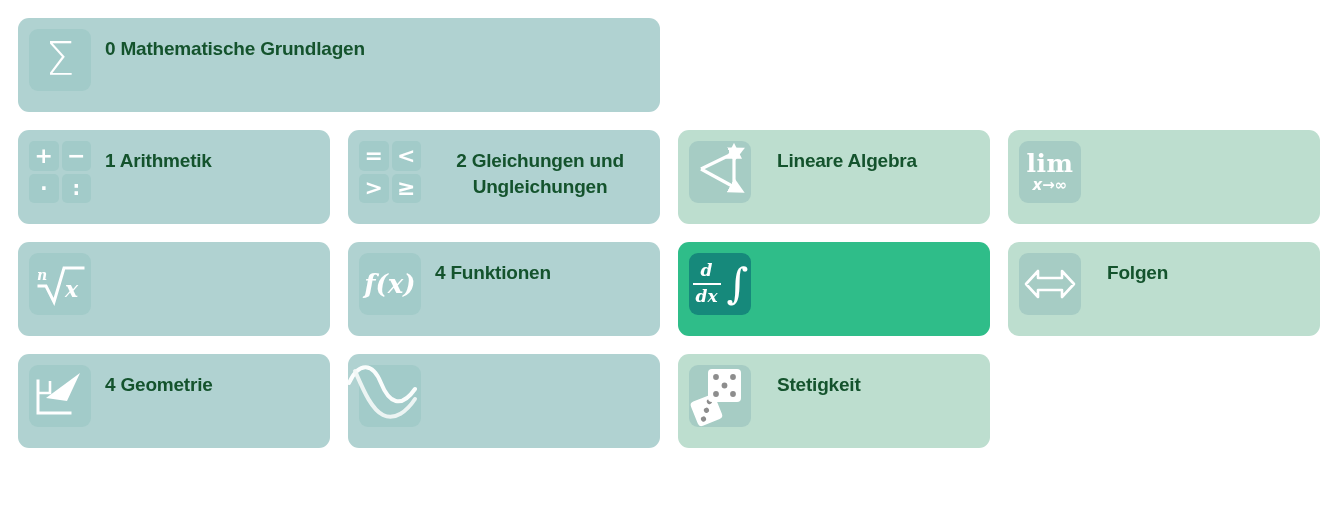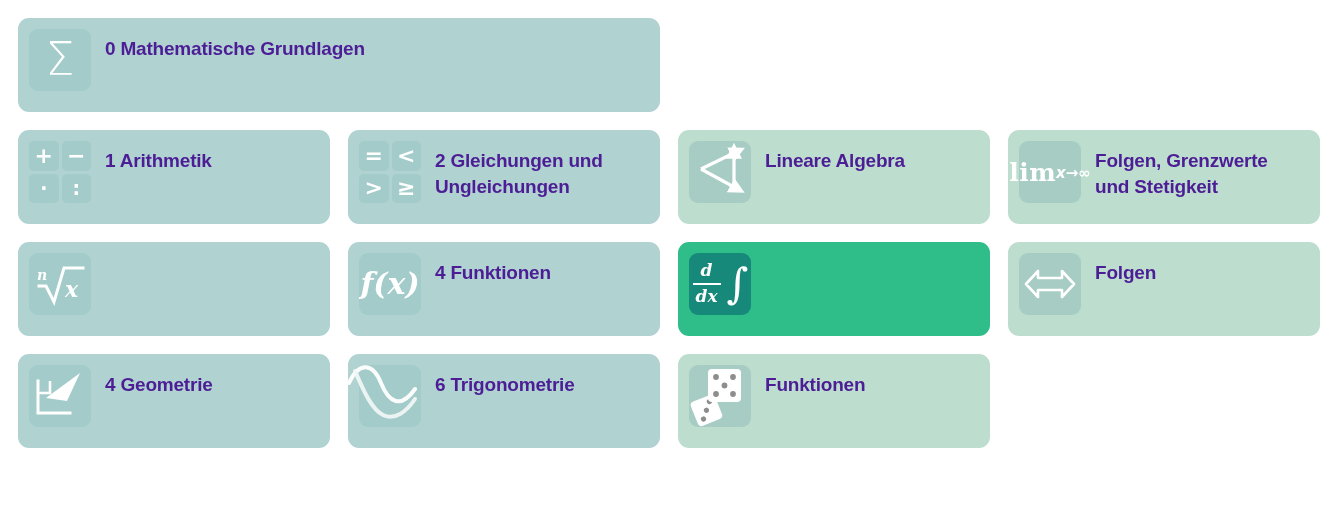--- a/index.html
+++ b/index.html
@@ -37,50 +37,50 @@
     position: relative;
     overflow: hidden;
   }
   .card.wide { width: 642px; }
   .card.blank {
     background: transparent;
     pointer-events: none;
   }
   
   .tint-a { background: #b0d2d1; }
-  .tint-b { background: #bddecf; }
+  .tint-b { background: #bddecf; gap: 12px; }
   .tint-active { background: #2fbd89; }
 
   .icon-tile {
     width: 62px;
     height: 62px;
     min-width: 62px;
     border-radius: 9px;
     display: flex;
     align-items: center;
     justify-content: center;
     position: relative;
     overflow: visible;
   }
   .tint-a .icon-tile { background: #a2cbc9; }
   .tint-b .icon-tile { background: #a6ccc4; }
   .tint-active .icon-tile { background: #16897b; }
 
   .card-label {
-    color: #4c1d95;
+    color: #14532d;
     font-weight: bold;
     font-size: 19px;
     line-height: 26px;
     letter-spacing: -0.2px;
     margin-left: 14px;
     margin-top: 7px;
     max-width: 210px;
   }
   .card.wide .card-label { max-width: 520px; }
-  .card-label.center { text-align: left; }
+  .card-label.center { text-align: center; }
 
   
   .sigma {
     font-family: "DejaVu Sans", sans-serif;
     color: #fff;
     font-size: 46px;
     line-height: 46px;
     font-weight: 300;
     margin-top: -2px;
   }
@@ -103,41 +103,41 @@
     font-family: "DejaVu Sans", sans-serif;
     font-size: 22px;
     font-weight: bold;
     line-height: 1;
   }
   .quad-cell.sm { font-size: 19px; }
   .icon-tile.transparent { background: transparent !important; }
 
   .limbox {
     display: flex;
-    flex-direction: row;
+    flex-direction: column;
     align-items: center;
     color: #fff;
     font-family: "DejaVu Serif", serif;
     line-height: 1;
   }
   .limbox .lim { font-size: 25px; font-weight: bold; letter-spacing: 0.5px; }
   .limbox .arrow {
     font-size: 15px;
     font-style: italic;
     font-weight: bold;
     margin-top: 2px;
     font-family: "DejaVu Sans", sans-serif;
   }
 
   .fx {
     color: #fff;
     font-family: "DejaVu Serif", serif;
     font-style: italic;
     font-weight: bold;
-    font-size: 30px;
+    font-size: 26px;
     line-height: 1;
   }
 
   .frac-int {
     display: flex;
     align-items: center;
     color: #fff;
     font-family: "DejaVu Serif", serif;
   }
   .frac {
@@ -218,21 +218,20 @@
       <div class="card-label">Lineare Algebra</div>
     </div>
 
     <div class="card tint-b">
       <div class="icon-tile">
         <div class="limbox">
           <span class="lim">lim</span>
           <span class="arrow">x→∞</span>
         </div>
       </div>
-      <div class="card-label center">Folgen, Grenzwerte und Stetigkeit</div>
     </div>
 
   </div>
 
   <div class="row">
 
     <div class="card tint-a">
       <div class="icon-tile">
         <svg width="54" height="46" viewBox="0 0 54 46">
           <path d="M6 25 L13 25 L21 41 L31 7 L50 7" stroke="#fff" stroke-width="3" fill="none" stroke-linecap="square" stroke-linejoin="miter"></path>
@@ -286,40 +285,39 @@
       <div class="card-label">4 Geometrie</div>
     </div>
 
     <div class="card tint-a">
       <div class="icon-tile">
         <svg width="74" height="62" viewBox="0 0 74 62">
           <path d="M-4 18 C 6 -4, 20 -2, 28 18 C 36 38, 48 44, 62 24" stroke="#fff" stroke-width="4" fill="none" stroke-linecap="round" opacity="0.95"></path>
           <path d="M2 6 C 10 24, 18 44, 30 50 C 42 56, 54 46, 62 34" stroke="#f2f7f6" stroke-width="4" fill="none" stroke-linecap="round" opacity="0.92"></path>
         </svg>
       </div>
-      <div class="card-label">6 Trigonometrie</div>
     </div>
 
     <div class="card tint-b">
       <div class="icon-tile">
         <svg width="58" height="58" viewBox="0 0 58 58">
           <g transform="rotate(-22 16 42)">
             <rect x="2" y="30" width="26" height="26" rx="4" fill="#fff"></rect>
             <circle cx="9" cy="50" r="2.6" fill="#8d8d8d"></circle>
             <circle cx="15" cy="43" r="2.6" fill="#8d8d8d"></circle>
             <circle cx="21" cy="36" r="2.6" fill="#8d8d8d"></circle>
           </g>
           <rect x="17" y="2" width="33" height="33" rx="4" fill="#fff"></rect>
           <circle cx="25" cy="10" r="2.9" fill="#8d8d8d"></circle>
           <circle cx="42" cy="10" r="2.9" fill="#8d8d8d"></circle>
           <circle cx="33.5" cy="18.5" r="2.9" fill="#8d8d8d"></circle>
           <circle cx="25" cy="27" r="2.9" fill="#8d8d8d"></circle>
           <circle cx="42" cy="27" r="2.9" fill="#8d8d8d"></circle>
         </svg>
       </div>
-      <div class="card-label">Funktionen</div>
+      <div class="card-label">Stetigkeit</div>
     </div>
 
     <div class="card blank"></div>
 
   </div>
 
 </div>
 
 </body></html>

